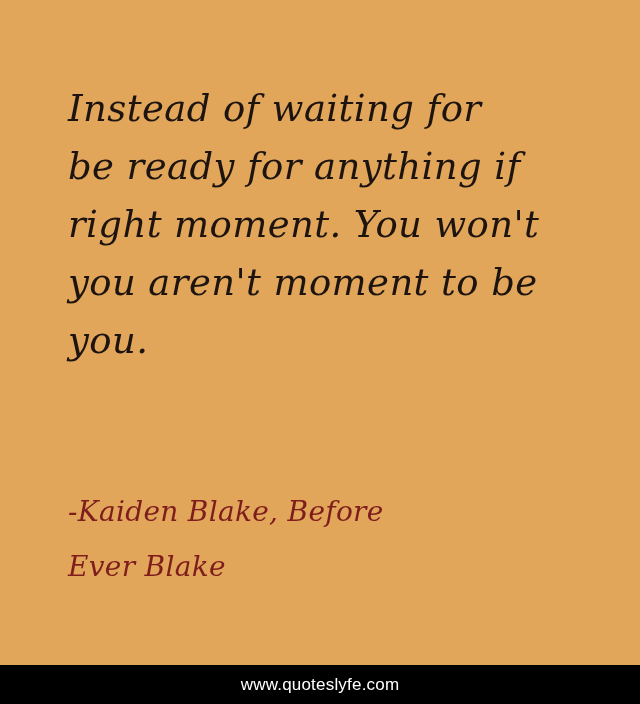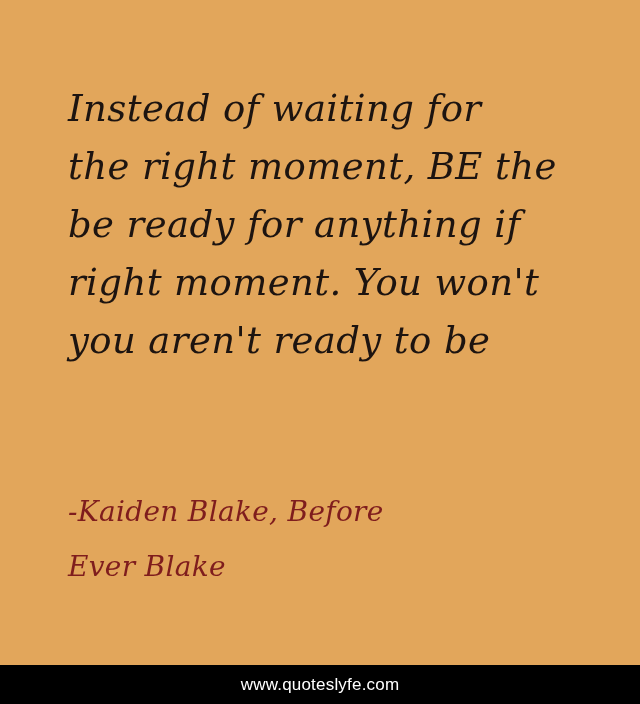--- a/index.html
+++ b/index.html
@@ -85,24 +85,24 @@
     color:#ffffff;
   }
 </style>
 </head>
 <body>
 
 <div id="quote-card">
 
   <div id="quote-body">
     <div class="quote-line">Instead of waiting for</div>
-    <div class="quote-line">the right moment, BE the</div>
     <div class="quote-line">be ready for anything if</div>
     <div class="quote-line">right moment. You won't</div>
-    <div class="quote-line">you aren't ready to be</div>
+    <div class="quote-line">you aren't moment to be</div>
+    <div class="quote-line">you.</div>
   </div>
 
   <div id="attribution">
     <div class="attrib-line">-Kaiden Blake, Before</div>
     <div class="attrib-line">Ever Blake</div>
   </div>
 
   <div id="footer-bar">
     <span id="footer-url">www.quoteslyfe.com</span>
   </div>

